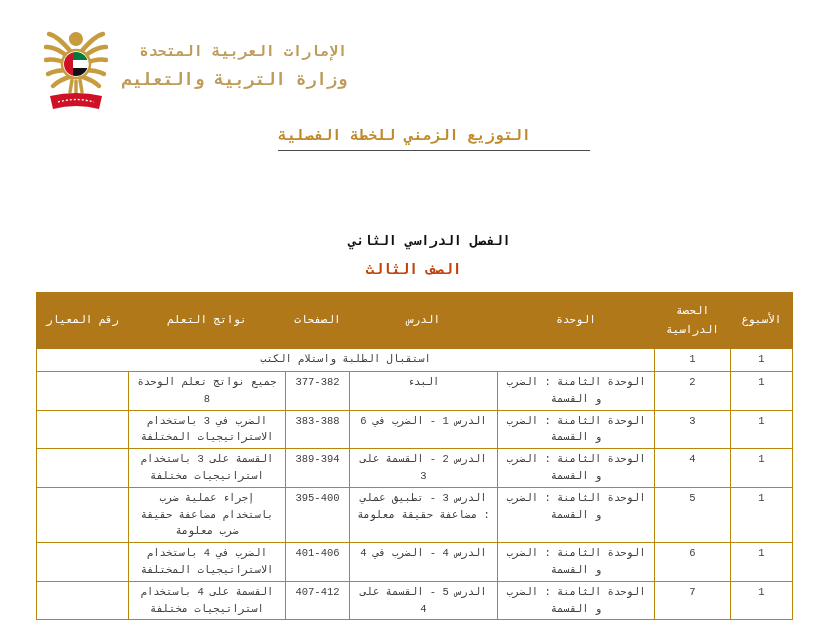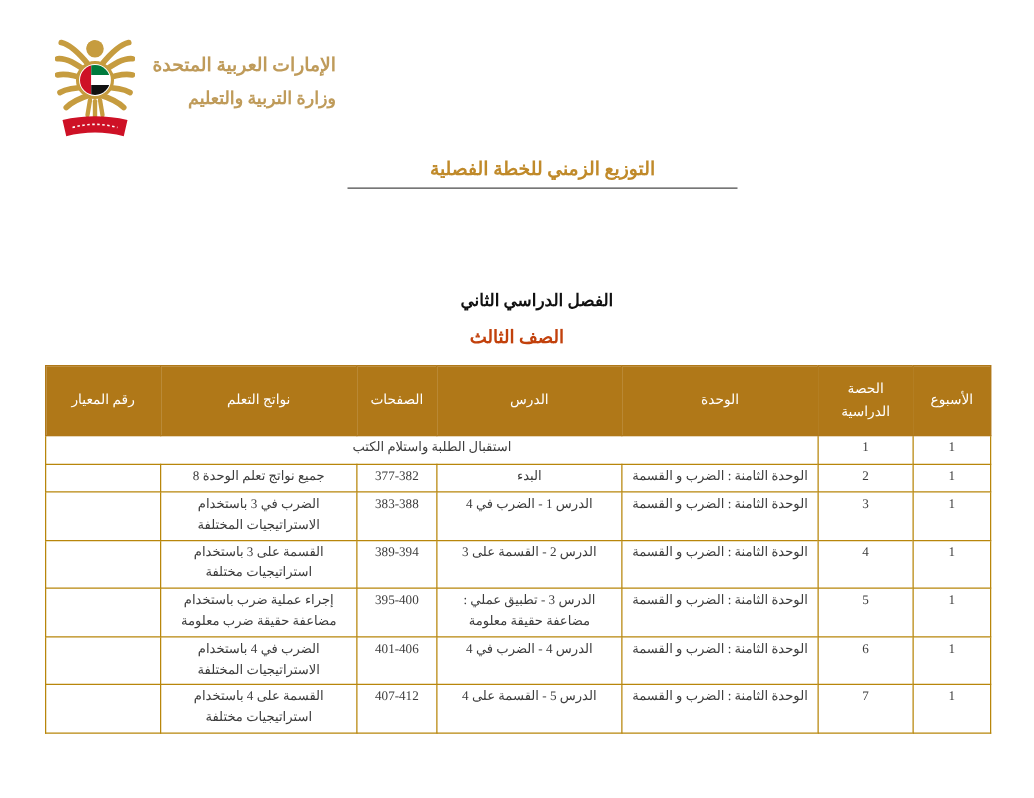--- a/index.html
+++ b/index.html
@@ -1,26 +1,26 @@
 <!DOCTYPE html>
 <html lang="ar"><head>
 <meta charset="utf-8">
 <style>
   html,body{margin:0;padding:0;background:#fff;}
   .page{
     position:relative;width:827px;height:638px;background:#ffffff;
-    font-family:Liberation Serif, serif;overflow:hidden;
+    font-family:Liberation Mono, monospace;overflow:hidden;
   }
   
   .brand{position:absolute;left:44px;top:12px;display:flex;align-items:center;gap:14px;}
   .brand-text{direction:rtl;text-align:right;color:#bf9b5a;font-weight:bold;}
   .brand-line1{font-size:15px;margin-bottom:8px;}
-  .brand-line2{font-size:14px;}
+  .brand-line2{font-size:17px;}
   
-  .title-block{position:absolute;left:278px;top:126px;width:312px;text-align:center;
+  .title-block{position:absolute;left:278px;top:126px;width:312px;text-align:left;
     color:#c08a2a;font-weight:bold;font-size:15px;direction:rtl;}
   .title-line1{margin-bottom:5px;}
   .title-divider{border:none;border-top:1.5px solid #4a4a4a;margin:0 0 6px 0;}
   
   .subject-bar{position:absolute;left:38px;top:197px;width:751px;height:22px;
     border:1.5px solid #b8860b;display:flex;align-items:center;justify-content:center;
     font-weight:bold;font-size:12px;color:#111;direction:rtl;}
   .semester-line{position:absolute;left:16px;top:232px;width:100%;text-align:center;
     font-weight:bold;font-size:13.5px;color:#111;direction:rtl;}
   .grade-line{position:absolute;left:0;top:261px;width:100%;text-align:center;
@@ -131,21 +131,21 @@
         <td class="cell-lesson">البدء</td>
         <td>377-382</td>
         <td>جميع نواتج تعلم الوحدة 8</td>
         <td></td>
       </tr>
 
       <tr class="r-tall">
         <td class="cell-week">1</td>
         <td class="cell-period">3</td>
         <td>الوحدة الثامنة : الضرب و القسمة</td>
-        <td class="cell-lesson">الدرس 1 - الضرب في 4</td>
+        <td class="cell-lesson">الدرس 1 - الضرب في 6</td>
         <td>383-388</td>
         <td>الضرب في 3 باستخدام الاستراتيجيات المختلفة</td>
         <td></td>
       </tr>
 
       <tr class="r-tall">
         <td class="cell-week">1</td>
         <td class="cell-period">4</td>
         <td>الوحدة الثامنة : الضرب و القسمة</td>
         <td class="cell-lesson">الدرس 2 - القسمة على 3</td>

